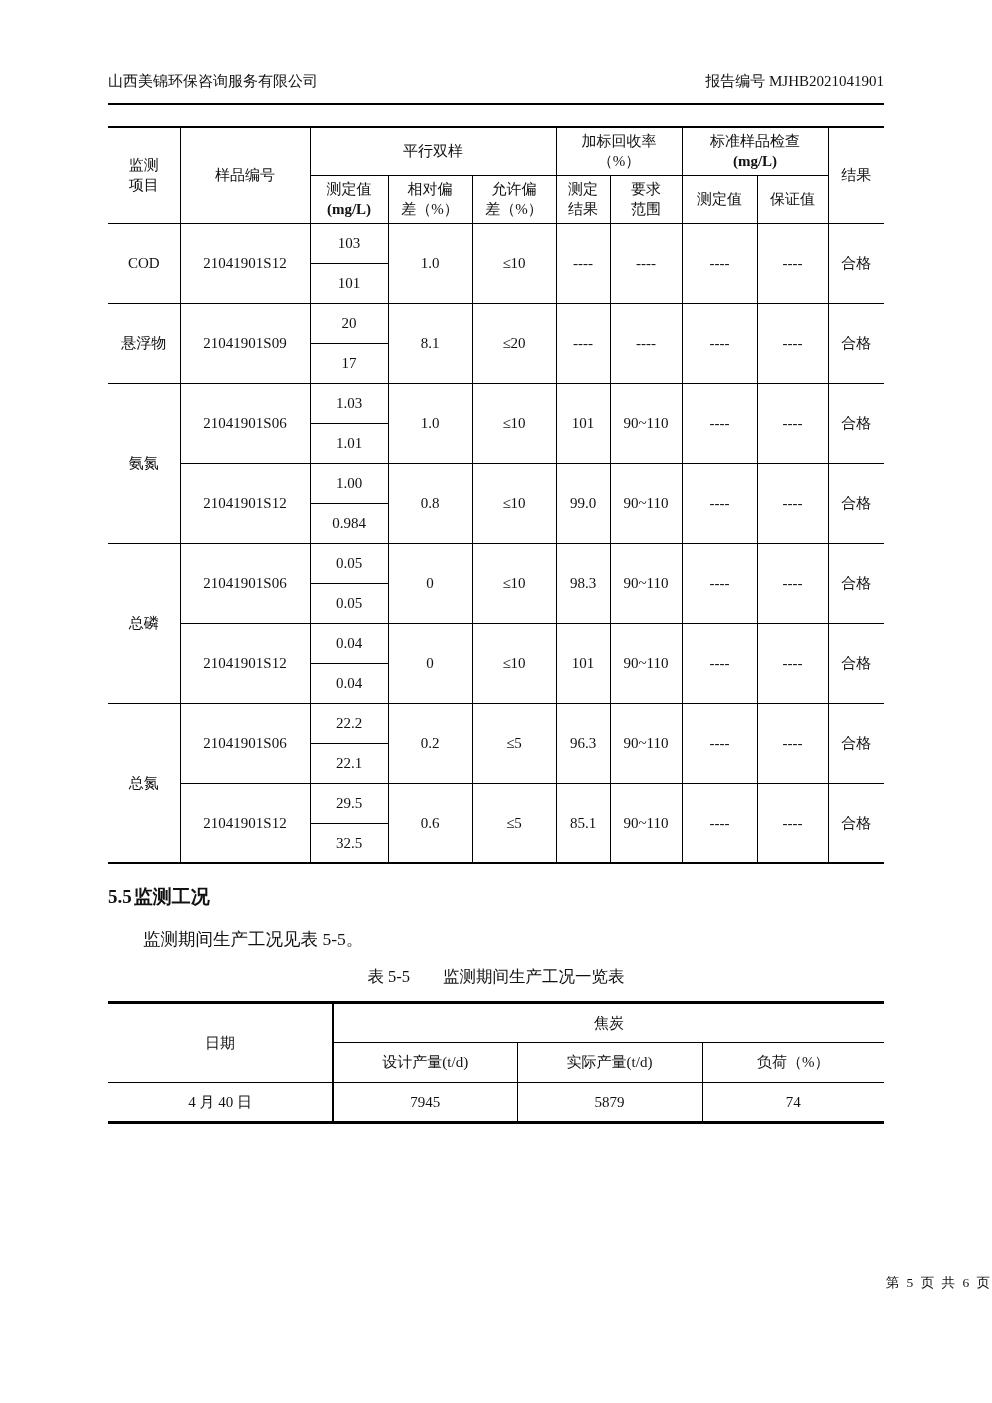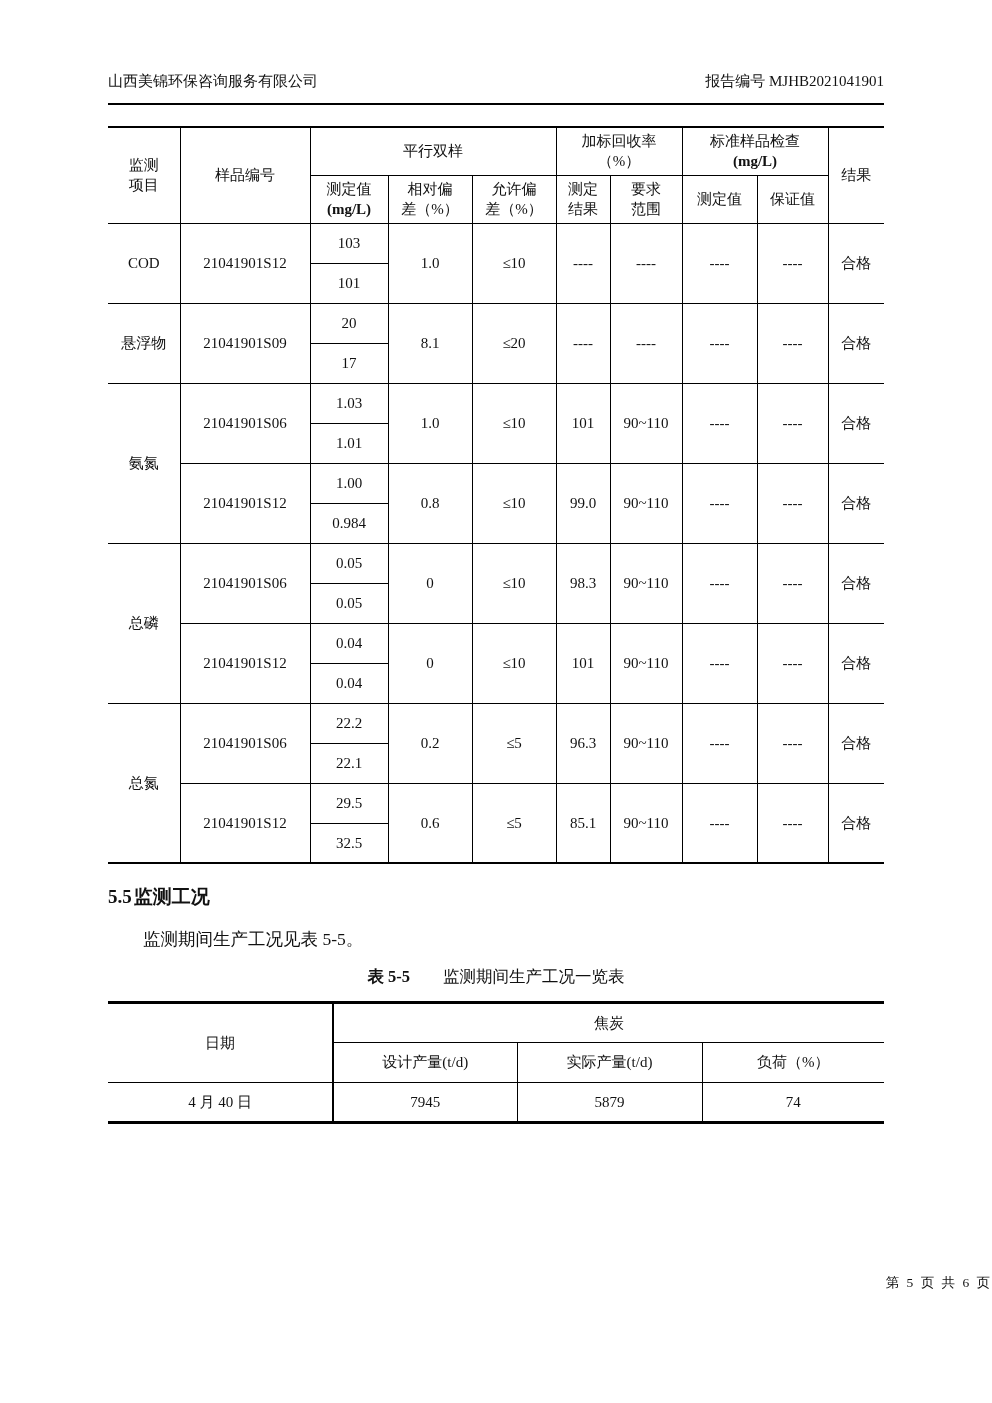--- a/index.html
+++ b/index.html
@@ -44,21 +44,21 @@
   .section-heading {
     margin:20px 0 0 0; font-size:19px; font-weight:bold;
   }
   .section-heading .sec-no { margin-right:2px; }
   .body-paragraph {
     margin:17px 0 0 0; font-size:17.5px; text-indent:2em;
   }
   .table-caption {
     margin:15px 0 0 0; font-size:16.5px; text-align:center;
   }
-  .table-caption .cap-label { font-weight:bold; margin-right:2em; }
+  .table-caption .cap-label { font-weight:normal; margin-right:2em; }
 
   
   .prod-table { margin-top:13px; border-top-width:3px; border-bottom-width:3px; }
   .prod-table tr { height:40px; }
   .thick-right { border-right:2.5px solid #000; }
 
   
   .page-footer {
     position:absolute; top:1274px; left:0; width:100%;
     text-align:right; font-size:13.5px; letter-spacing:2px;

